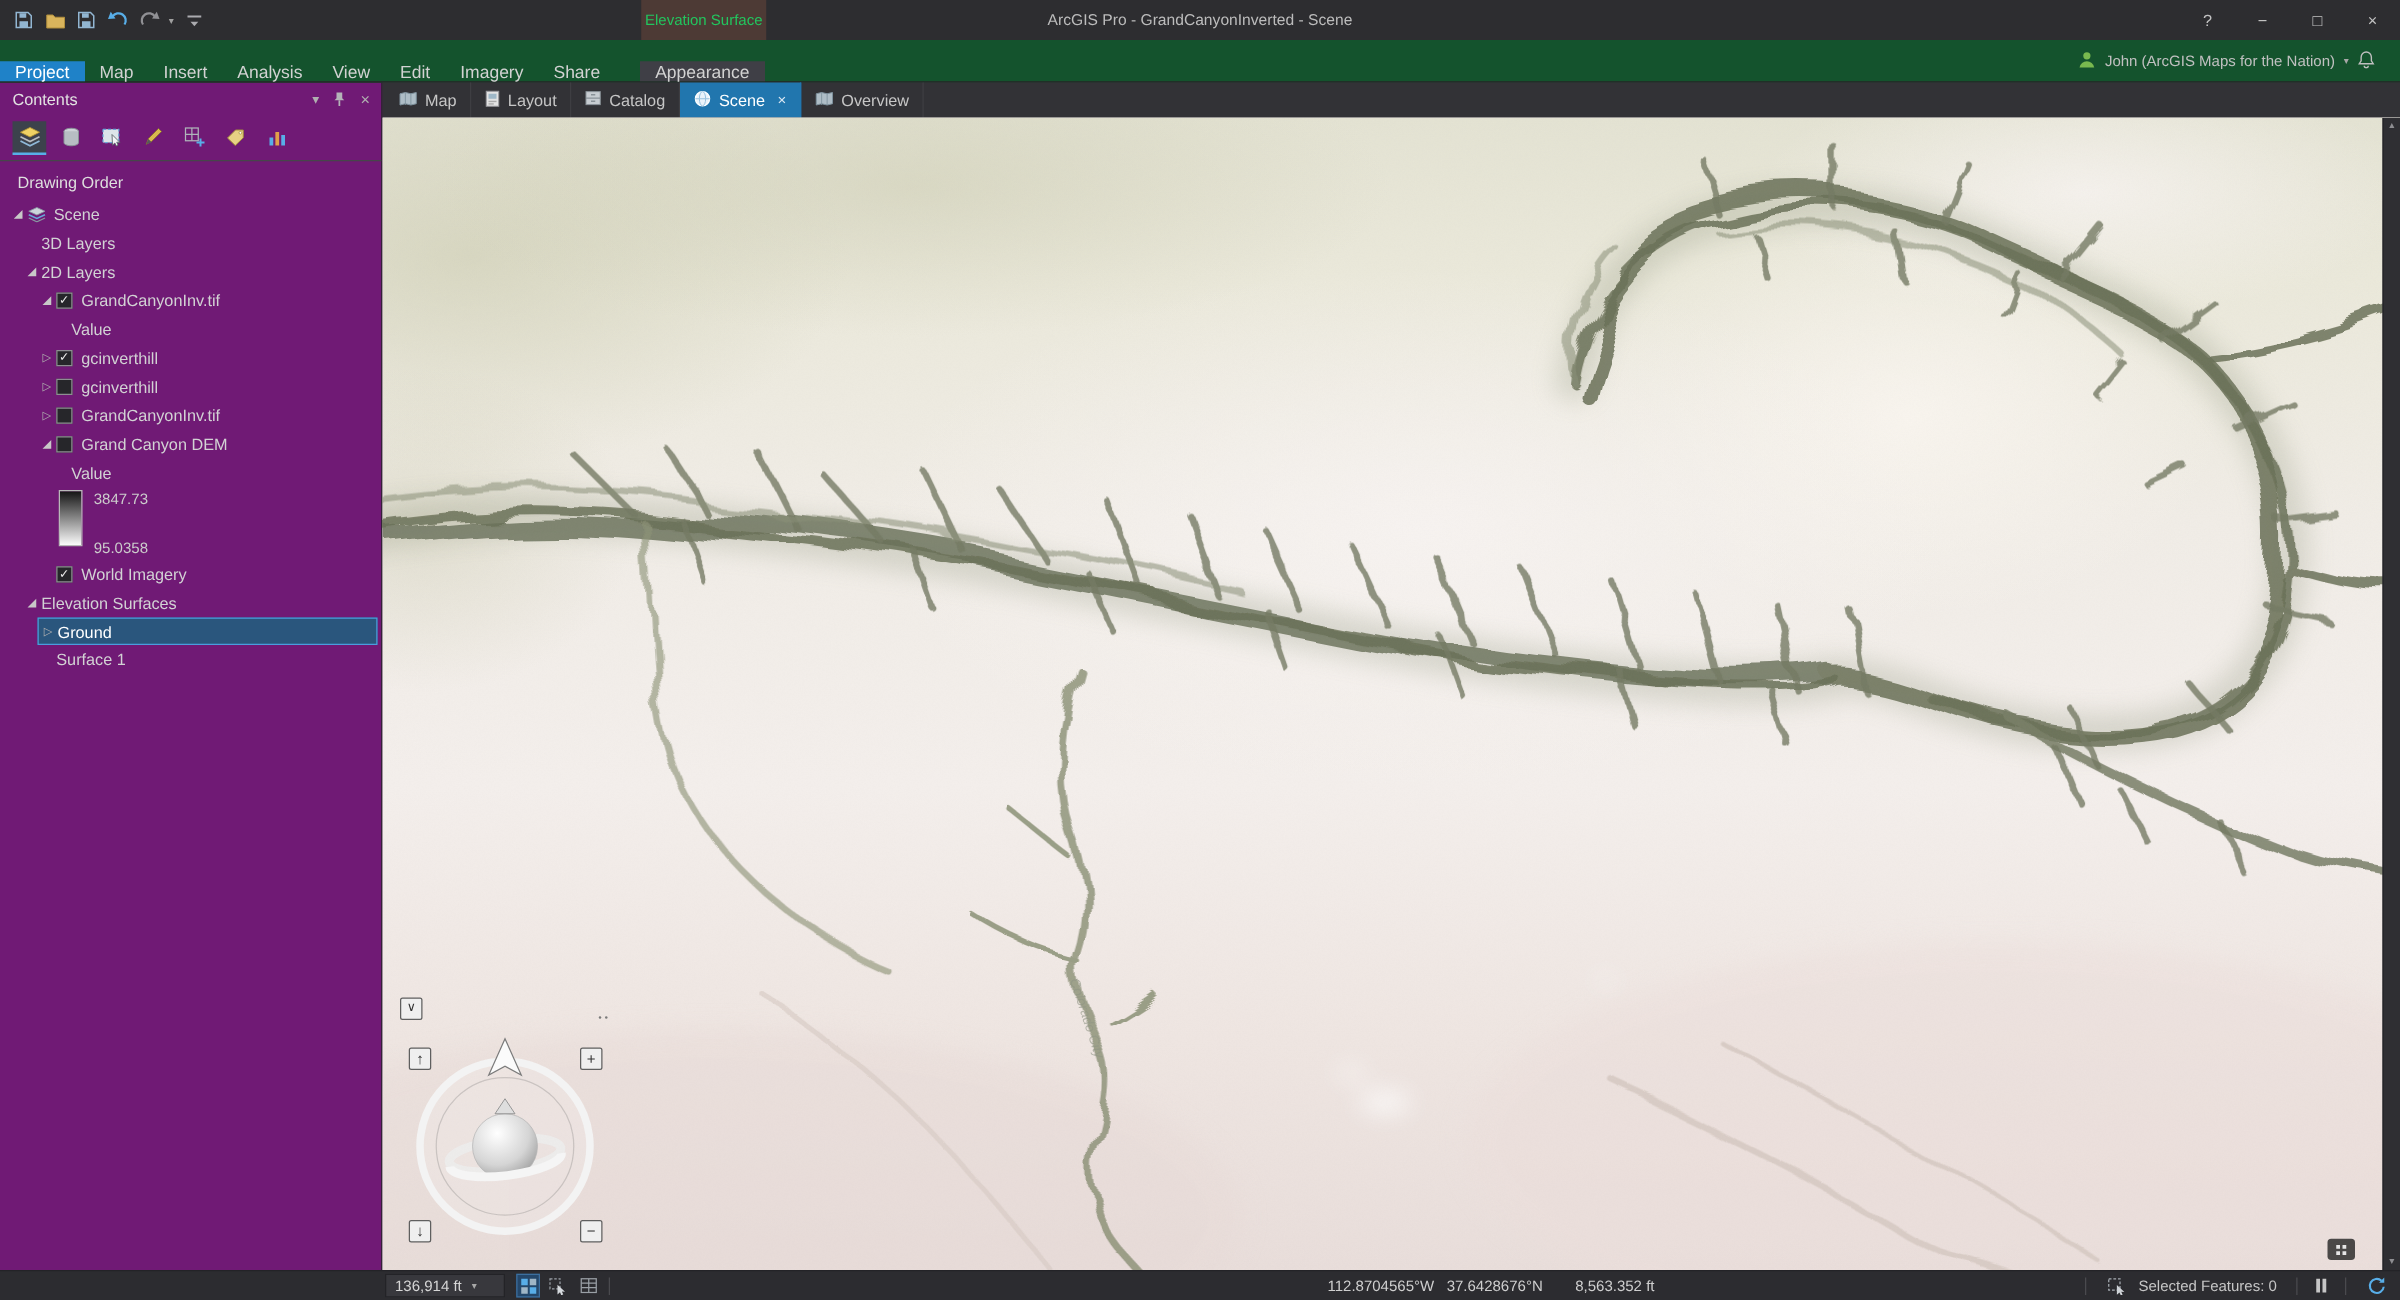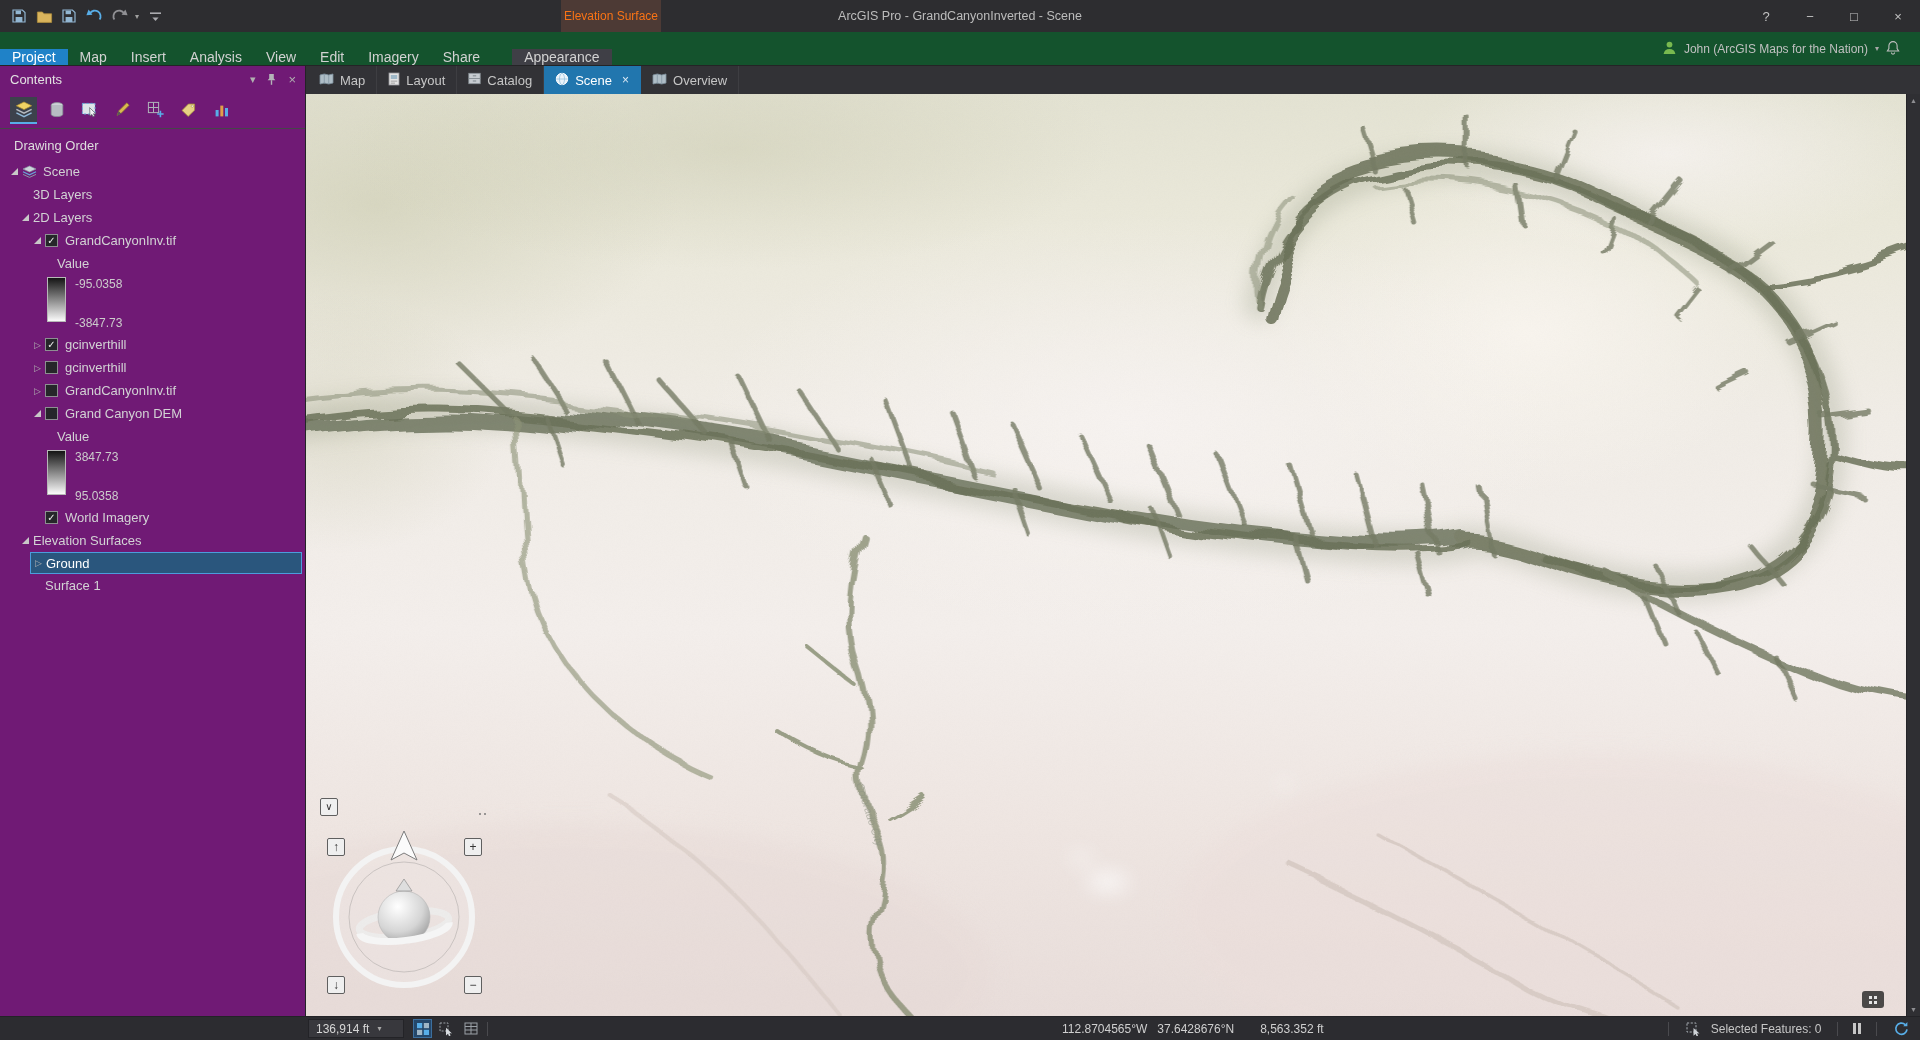--- a/index.html
+++ b/index.html
@@ -3,22 +3,22 @@
 <meta charset="utf-8">
 <style>
 *{box-sizing:border-box;margin:0;padding:0}
 html,body{width:1920px;height:1040px;overflow:hidden;background:#2d2d30;
   font-family:"Liberation Sans","DejaVu Sans",sans-serif;color:#d4d4d4;user-select:none}
 
 .titlebar{position:relative;height:32px;background:#2d2d30;display:flex;align-items:center}
 .qat{display:flex;align-items:center;gap:7px;padding-left:10px;z-index:3}
 .qbtn{display:flex;align-items:center;justify-content:center;width:18px;height:18px}
 .qcaret{font-size:8px;color:#a0a0a0}
-.ctx-group{position:absolute;left:561px;top:0;width:100px;height:32px;background:#4d3a35;
-  color:#f97316;font-size:12px;display:flex;align-items:center;justify-content:center;z-index:2}
+.ctx-group{position:absolute;left:513px;top:0;width:100px;height:32px;background:#4d3a35;
+  color:#22c55e;font-size:12px;display:flex;align-items:center;justify-content:center;z-index:2}
 .win-title{position:absolute;left:0;right:0;top:0;height:32px;display:flex;align-items:center;
   justify-content:center;font-size:12.5px;color:#bcbcbc;pointer-events:none;z-index:1}
 .win-controls{margin-left:auto;display:flex;height:32px;z-index:3}
 .wbtn{width:44px;height:32px;display:flex;align-items:center;justify-content:center;font-size:13px;color:#c2c2c2}
 
 .ribbonbar{position:relative;height:34px;background:#14532d;display:flex;align-items:flex-end;border-bottom:1px solid #242426}
 .rtabs{display:flex;align-items:stretch}
 .rtab{padding:0 12px;display:flex;align-items:center;font-size:14px;color:#d2d2d2}
 .rtab.file{background:#1f82c8;color:#fff}
 .rtab.contextual{margin-left:20px;background:#3f3f46}
@@ -254,27 +254,20 @@
           <span class="exp open"></span>
           <span class="tlabel">2D Layers</span>
         </div>
         <div class="tree-row lvl2">
           <span class="exp open"></span>
           <span class="cb">✓</span>
           <span class="tlabel">GrandCanyonInv.tif</span>
         </div>
         <div class="tree-row lvl3">
           <span class="tlabel">Value</span>
-        </div>
-        <div class="ramp-row">
-          <span class="ramp-swatch"></span>
-          <span class="ramp-labels">
-            <span class="rmax">-95.0358</span>
-            <span class="rmin">-3847.73</span>
-          </span>
         </div>
         <div class="tree-row lvl2">
           <span class="exp closed">▷</span>
           <span class="cb">✓</span>
           <span class="tlabel">gcinverthill</span>
         </div>
         <div class="tree-row lvl2">
           <span class="exp closed">▷</span>
           <span class="cb"></span>
           <span class="tlabel">gcinverthill</span>

